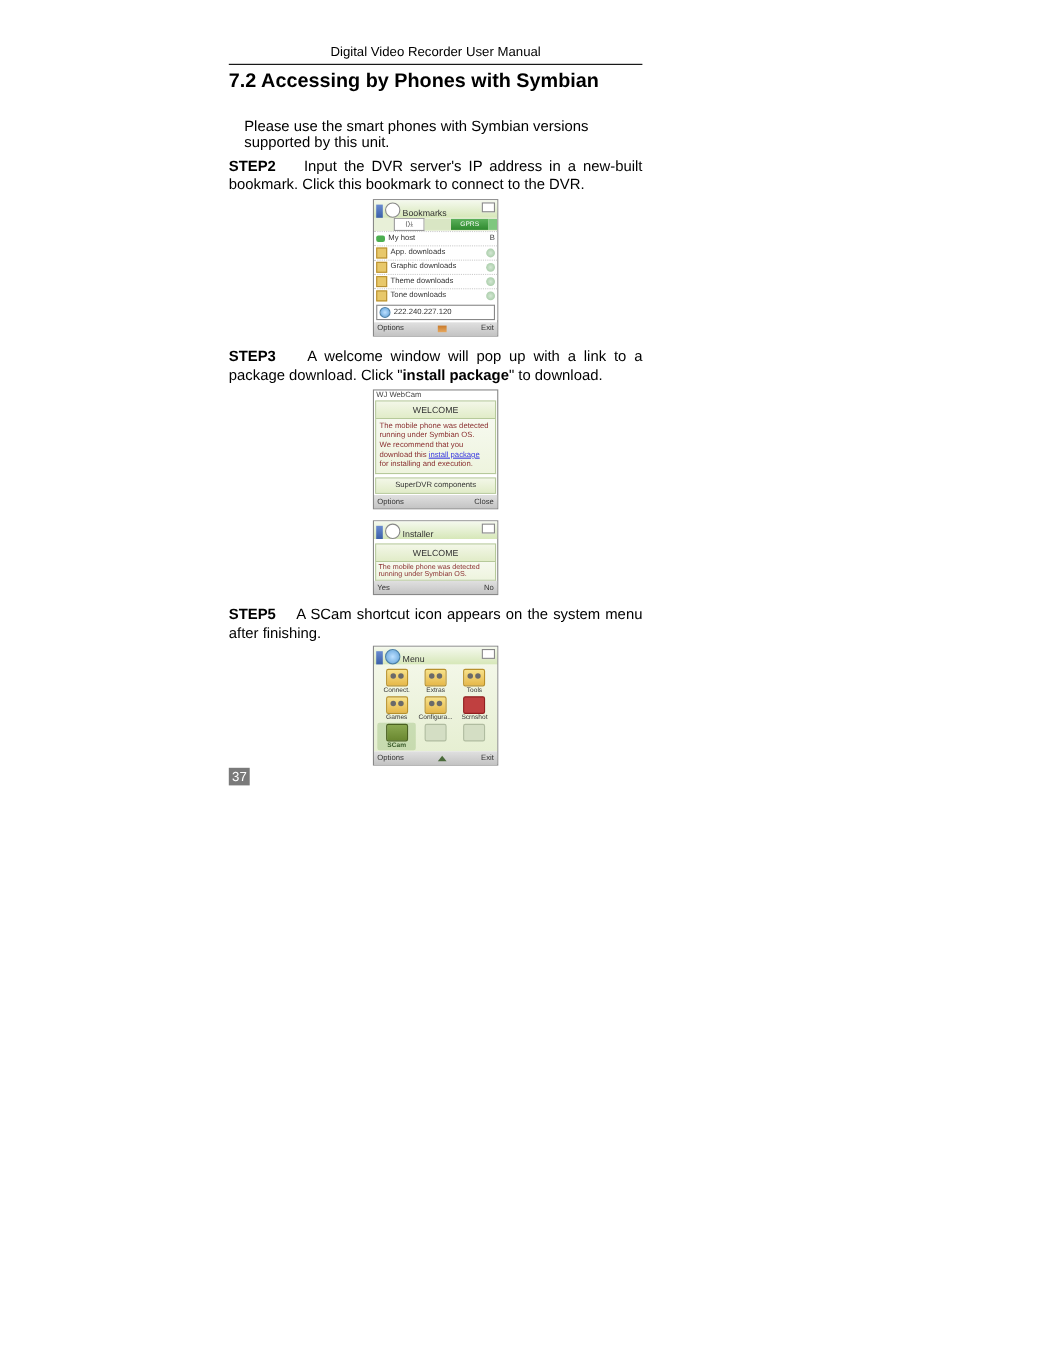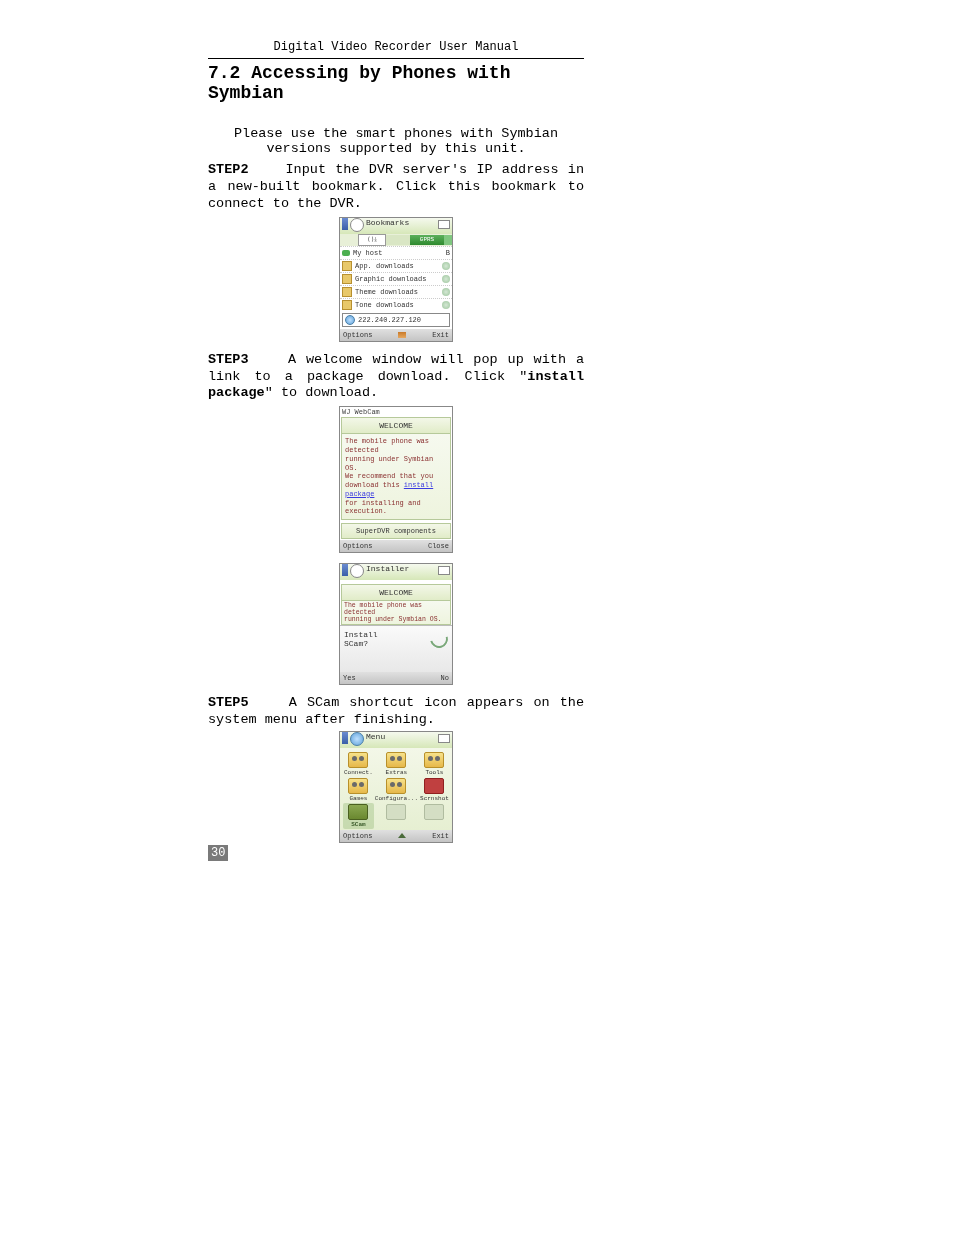--- a/index.html
+++ b/index.html
@@ -7,39 +7,38 @@
     padding: 0;
     font-family: Arial, Helvetica, sans-serif;
     background: #fff;
     width: 954px;
   }
   .page {
     width: 784px;
     padding: 40px 200px 40px 208px;
     box-sizing: border-box;
     position: relative;
-    font-family: Liberation Mono, monospace;
   }
   .header-line {
     text-align: center;
     font-size: 12px;
     color: #000;
     padding-bottom: 4px;
     border-bottom: 1.5px solid #000;
     margin-bottom: 4px;
   }
   .section-title {
     font-size: 18px;
     font-weight: bold;
     margin: 0 0 23px 0;
   }
   .intro {
     font-size: 13.5px;
+    margin-left: 14px;
     margin-bottom: 6px;
-    text-align: center;
   }
   .step-block {
     font-size: 13.5px;
     text-align: justify;
     line-height: 1.25;
     margin-bottom: 2px;
   }
   .step-label {
     font-weight: bold;
   }
@@ -53,21 +52,21 @@
   }
   .phone {
     width: 112px;
     border: 1px solid #888;
     background: #fff;
     font-size: 7px;
     color: #333;
   }
   .phone-topbar {
     display: flex;
-    align-items: flex-start;
+    align-items: flex-end;
     background: linear-gradient(#f5f9ee,#d6e7b8);
     height: 16px;
     padding: 0 2px;
     gap: 2px;
     position: relative;
   }
   .phone-topbar .sig {
     width: 6px;
     height: 12px;
     background: linear-gradient(#6a8bd0,#3a5fa8);
@@ -435,27 +434,20 @@
         <div class="sig"></div>
         <div class="clock"></div>
         <span class="title">Installer</span>
         <div class="env"></div>
       </div>
       <div class="inst-welcome">WELCOME</div>
       <div class="inst-detect">
         <div>The mobile phone was detected</div>
         <div>running under Symbian OS.</div>
       </div>
-      <div class="inst-prompt">
-        <div>
-          <div>Install</div>
-          <div>SCam?</div>
-        </div>
-        <div class="swirl"></div>
-      </div>
       <div class="phone-footer">
         <span>Yes</span>
         <span></span>
         <span>No</span>
       </div>
     </div>
   </div>
 
   <div class="step-block" style="margin-top:4px;">
     <span class="step-label">STEP5</span>&nbsp;&nbsp;&nbsp;&nbsp;<span>A SCam shortcut icon appears on the system menu after finishing.</span>
@@ -508,14 +500,14 @@
           </div>
       </div>
       <div class="phone-footer">
         <span>Options</span>
         <span class="up"></span>
         <span>Exit</span>
       </div>
     </div>
   </div>
 
-  <div class="page-number">30</div>
+  <div class="page-number">37</div>
 </div>
 
 </body></html>

